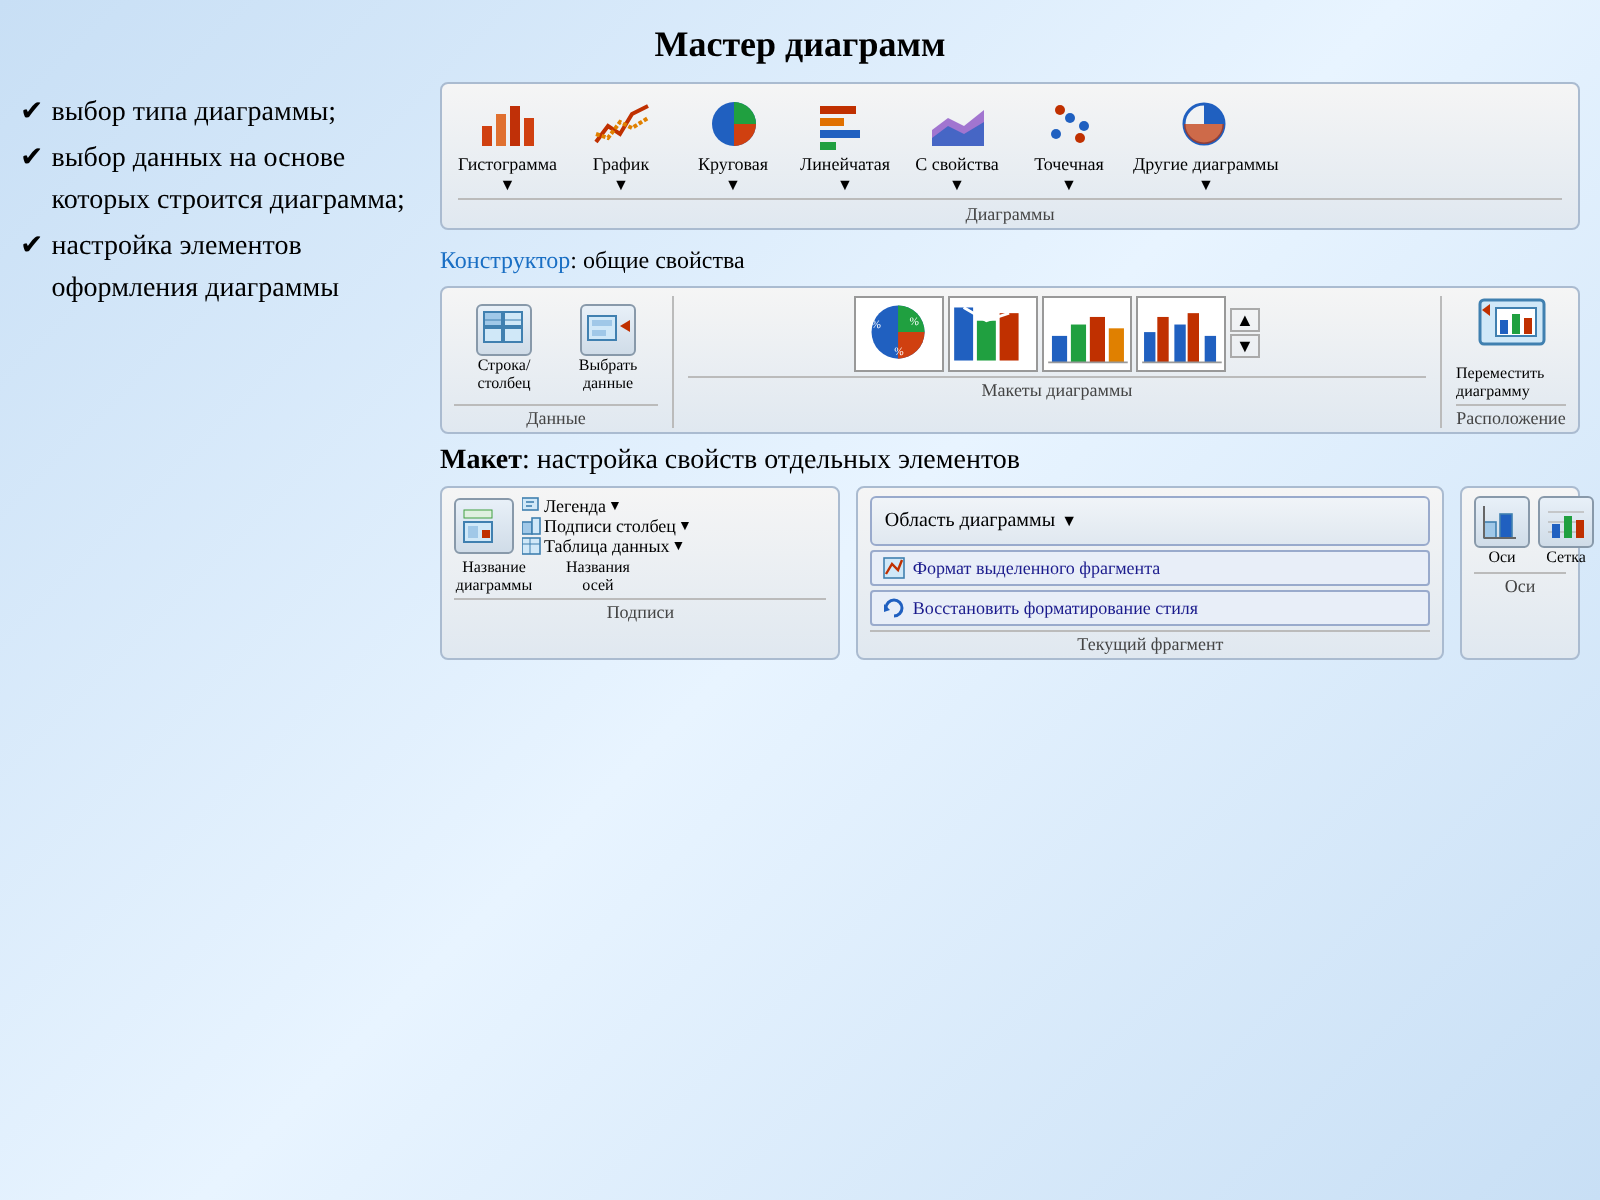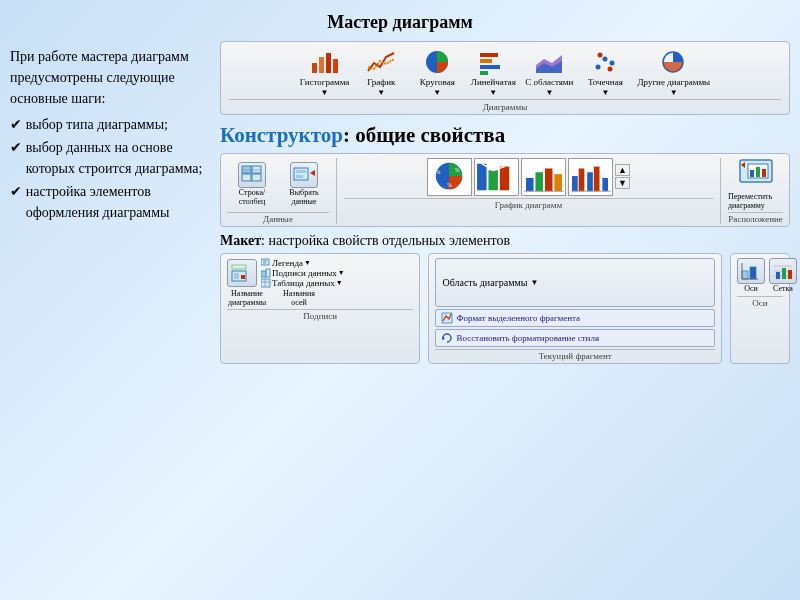--- a/index.html
+++ b/index.html
@@ -57,21 +57,20 @@
       border: 1px solid #aabbd0;
       border-radius: 4px;
       padding: 6px 8px 2px;
       margin-bottom: 8px;
     }
 
     .ribbon-items {
       display: flex;
       align-items: flex-end;
       gap: 8px;
-      justify-content: center;
     }
 
     .ribbon-item {
       display: flex;
       flex-direction: column;
       align-items: center;
       min-width: 48px;
       cursor: pointer;
     }
 
@@ -96,22 +95,22 @@
       text-align: center;
       font-size: 9px;
       color: #444;
       margin-top: 2px;
       border-top: 1px solid #bbb;
       padding-top: 2px;
     }
 
     
     .constructor-title {
-      font-size: 21px;
-      font-weight: bold;
+      font-size: 12px;
+      font-weight: normal;
       margin-bottom: 5px;
     }
 
     .constructor-title .blue {
       color: #1a6fc4;
     }
 
     
     .ribbon-middle {
       background: linear-gradient(to bottom, #f5f5f5, #e0e8f0);
@@ -271,21 +270,21 @@
     }
 
     .small-arrow {
       font-size: 7px;
     }
 
     .dropdown-btn {
       background: linear-gradient(to bottom, #f0f4f8, #e0e8f0);
       border: 1px solid #99aacc;
       border-radius: 3px;
-      padding: 18px 6px;
+      padding: 6px 6px;
       font-size: 10px;
       cursor: pointer;
       display: flex;
       align-items: center;
       gap: 3px;
       margin-bottom: 2px;
     }
 
     .dropdown-btn .arrow {
       font-size: 8px;
@@ -343,21 +342,20 @@
     }
   </style>
 </head>
 <body>
 
 <div class="page-title">Мастер диаграмм</div>
 
 <div class="content-area">
 
   <div class="left-panel">
-    <p style="margin-bottom:5px;">При работе мастера диаграмм предусмотрены следующие основные шаги:</p>
     <div class="step">
       <span class="checkmark">✔</span>
       <span>выбор типа диаграммы;</span>
     </div>
     <div class="step">
       <span class="checkmark">✔</span>
       <span>выбор данных на основе которых строится диаграмма;</span>
     </div>
     <div class="step">
       <span class="checkmark">✔</span>
@@ -419,21 +417,21 @@
           <div style="font-size:8px;">▼</div>
         </div>
 
         <div class="ribbon-item">
           <div class="ribbon-icon">
             <svg width="30" height="26" viewBox="0 0 30 26">
               <polygon points="2,24 2,16 10,10 18,14 28,6 28,24" fill="#8040c0" opacity="0.7"></polygon>
               <polygon points="2,24 2,20 10,14 18,18 28,12 28,24" fill="#2060c0" opacity="0.7"></polygon>
             </svg>
           </div>
-          <div class="ribbon-label">С областями</div>
+          <div class="ribbon-label">С свойства</div>
           <div style="font-size:8px;">▼</div>
         </div>
 
         <div class="ribbon-item">
           <div class="ribbon-icon">
             <svg width="30" height="26" viewBox="0 0 30 26">
               <circle cx="8" cy="18" r="2.5" fill="#2060c0"></circle>
               <circle cx="15" cy="10" r="2.5" fill="#2060c0"></circle>
               <circle cx="22" cy="14" r="2.5" fill="#2060c0"></circle>
               <circle cx="10" cy="6" r="2.5" fill="#c03000"></circle>
@@ -539,21 +537,21 @@
               <rect x="35" y="20" width="6" height="14" fill="#2060c0"></rect>
               <line x1="2" y1="34" x2="44" y2="34" stroke="#999" stroke-width="1"></line>
             </svg>
           </div>
 
           <div style="display:flex;flex-direction:column;gap:1px;align-self:center;">
             <div style="font-size:9px;cursor:pointer;border:1px solid #aaa;padding:0 2px;">▲</div>
             <div style="font-size:9px;cursor:pointer;border:1px solid #aaa;padding:0 2px;">▼</div>
           </div>
         </div>
-        <div class="ribbon-group-name">График диаграмм</div>
+        <div class="ribbon-group-name">Макеты диаграммы</div>
       </div>
 
       <div class="vertical-divider"></div>
 
       <div class="ribbon-group">
         <div class="move-btn">
           <div class="move-btn-icon">
             <svg width="36" height="30" viewBox="0 0 36 30">
               <rect x="2" y="2" width="32" height="22" rx="2" fill="#d0e8f8" stroke="#4080b0" stroke-width="1.5"></rect>
               <rect x="10" y="6" width="20" height="14" fill="#fff" stroke="#4080b0" stroke-width="1"></rect>
@@ -593,21 +591,21 @@
                   <line x1="2" y1="5" x2="5" y2="5" stroke="#4080b0" stroke-width="0.8"></line>
                 </svg>
               <span>Легенда</span>
               <span class="small-arrow">▼</span>
             </div>
             <div class="label-with-arrow">
               <svg width="10" height="10" viewBox="0 0 10 10">
                   <rect x="0" y="3" width="5" height="6" fill="#a0c8e8" stroke="#4080b0" stroke-width="0.8"></rect>
                   <rect x="5" y="1" width="4" height="8" fill="#d0e8f8" stroke="#4080b0" stroke-width="0.8"></rect>
                 </svg>
-              <span>Подписи данных</span>
+              <span>Подписи столбец</span>
               <span class="small-arrow">▼</span>
             </div>
             <div class="label-with-arrow">
               <svg width="10" height="10" viewBox="0 0 10 10">
                   <rect x="0" y="1" width="9" height="8" fill="#d0e8f8" stroke="#4080b0" stroke-width="0.8"></rect>
                   <line x1="0" y1="4" x2="9" y2="4" stroke="#4080b0" stroke-width="0.5"></line>
                   <line x1="4" y1="1" x2="4" y2="9" stroke="#4080b0" stroke-width="0.5"></line>
                 </svg>
               <span>Таблица данных</span>
               <span class="small-arrow">▼</span>

